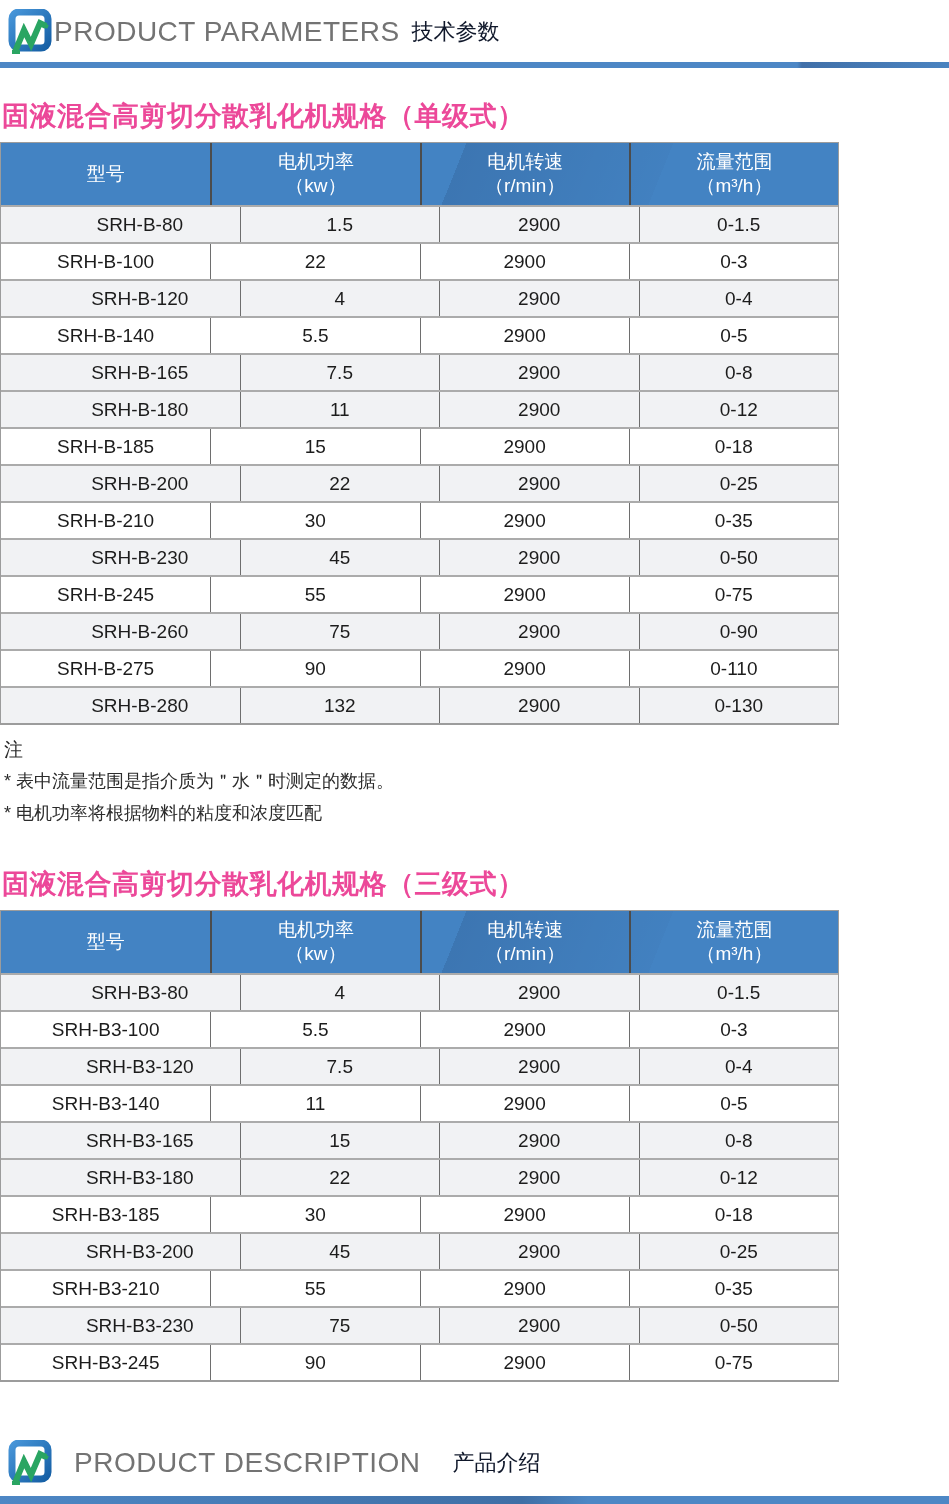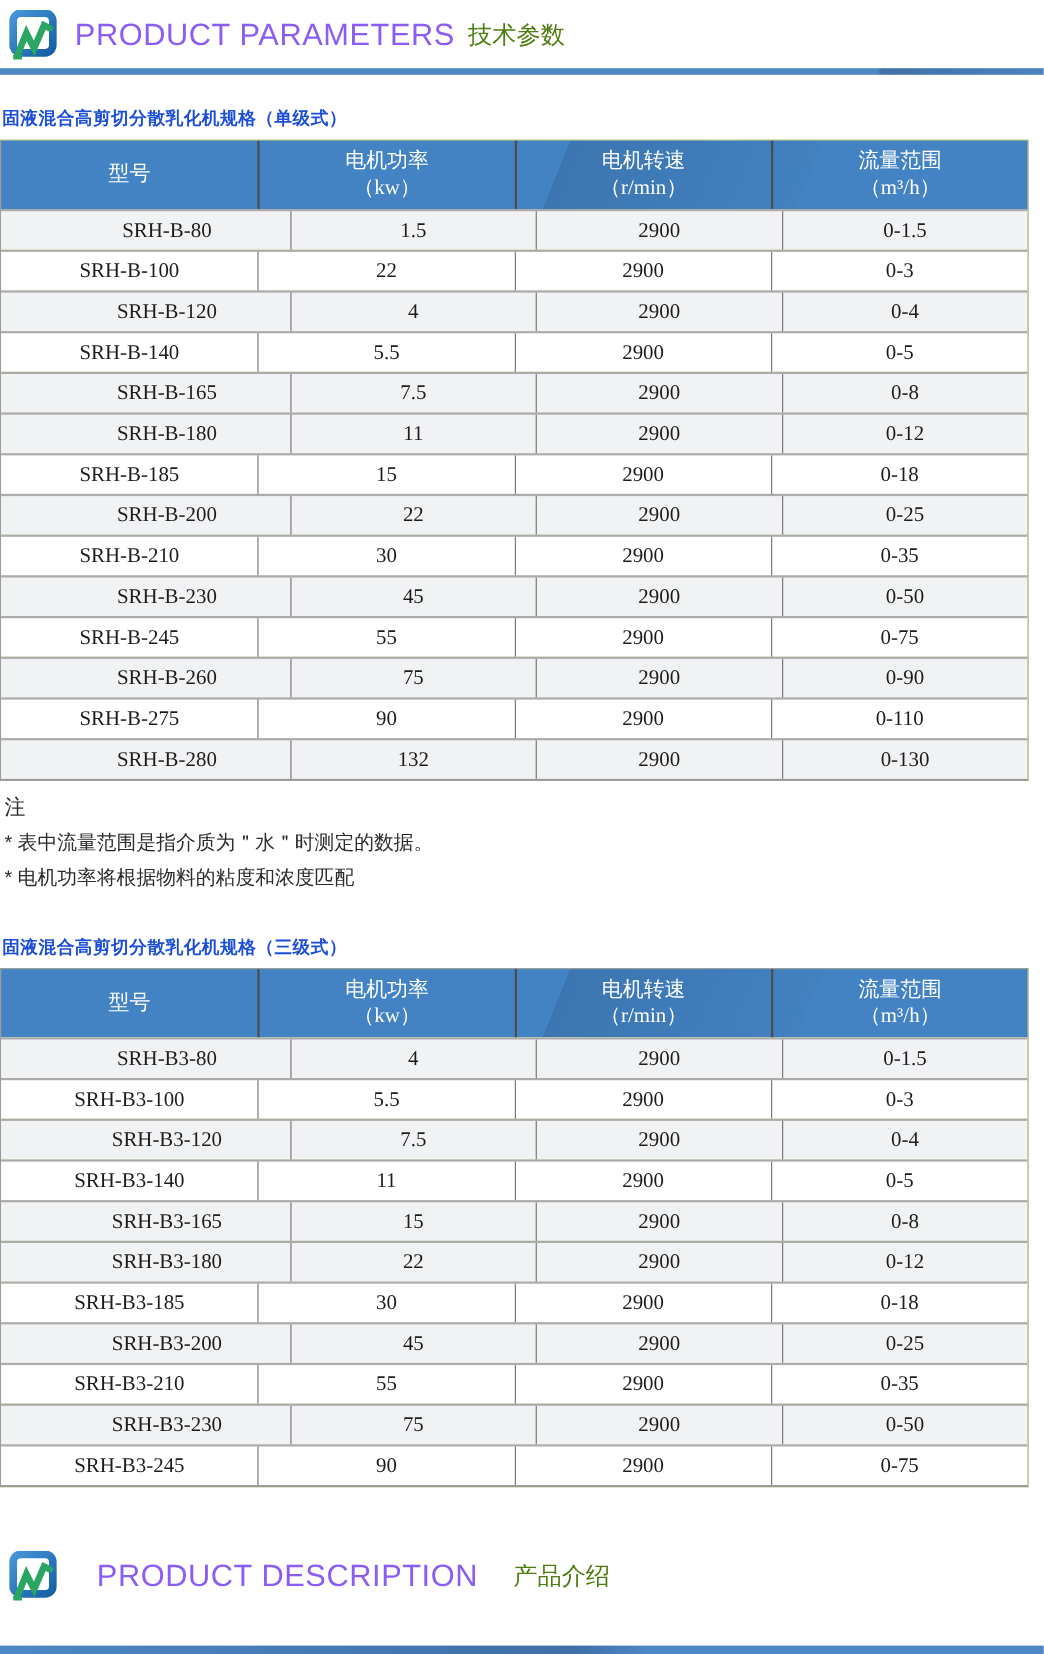--- a/index.html
+++ b/index.html
@@ -7,47 +7,46 @@
   body { font-family:"Liberation Sans","DejaVu Sans",sans-serif; }
   .page {
     position:relative; width:949px; height:1504px; margin:0 auto;
     background:#ffffff; overflow:hidden;
   }
 
   
   .banner { display:flex; align-items:center; padding:9px 0 0 8px; }
   .logo { width:46px; height:46px; flex:0 0 auto; }
   .banner .t-en {
-    margin-left:14px; font-size:28px; font-weight:300; letter-spacing:0.5px;
-    color:#8b5cf6; white-space:nowrap;
+    font-size:28px; font-weight:300; letter-spacing:0.5px;
+    color:#737373; white-space:nowrap;
   }
   .banner .t-zh {
-    margin-left:12px; font-size:22px; font-weight:400; color:#4d7c0f; white-space:nowrap;
+    margin-left:12px; font-size:22px; font-weight:400; color:#0f172a; white-space:nowrap;
   }
   .blue-bar {
     width:100%; height:6px; margin-top:7px;
     background:linear-gradient(90deg,#4d87c5 0%,#4d87c5 84%,#4170a9 84.5%,#4a83c0 100%);
   }
   .bottom-bar {
     position:absolute; left:0; bottom:0; width:100%; height:8px;
     background:linear-gradient(90deg,#4d87c5 0%,#3f6fa6 55%,#4d87c5 62%,#4d87c5 100%);
   }
 
   
   h2.tbl-title {
-    margin:30px 0 8px 2px; font-size:16px; font-weight:700; color:#1d4ed8;
+    margin:30px 0 8px 2px; font-size:27px; font-weight:700; color:#ec4899;
     letter-spacing:0.5px;
   }
   h2.tbl-title.second { margin-top:37px; }
 
   
   .spec-table {
-    width:935px; border:1px solid #9c9c9c; border-bottom:2px solid #9c9c9c;
-    background:#bef264;
-    font-family:Liberation Serif, serif;
+    width:839px; border:1px solid #9c9c9c; border-bottom:2px solid #9c9c9c;
+    background:#7dd3fc;
   }
   .thr {
     display:grid; grid-template-columns:repeat(4,1fr); height:62px;
     background:
       linear-gradient(112deg, rgba(0,0,0,0) 54%, rgba(0,0,30,0.10) 54%, rgba(0,0,30,0.02) 78%, rgba(0,0,0,0) 78%),
       #4383c3;
   }
   .th {
     display:flex; flex-direction:column; justify-content:center; align-items:center;
     color:#ffffff; font-size:19px; line-height:24px; text-align:center;

